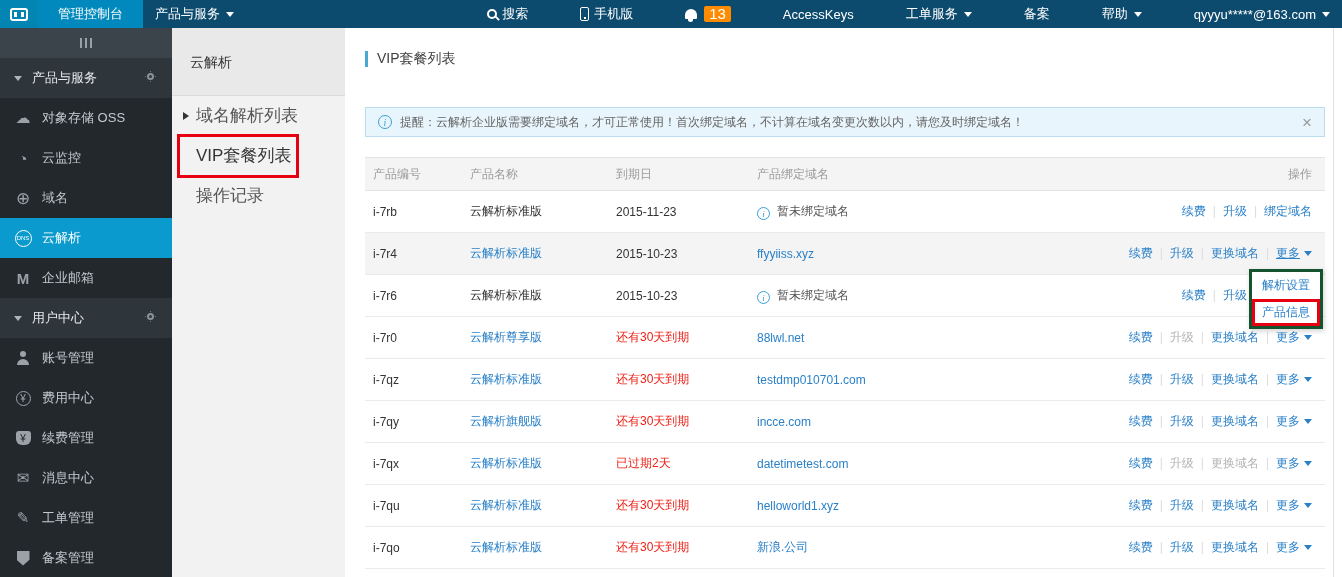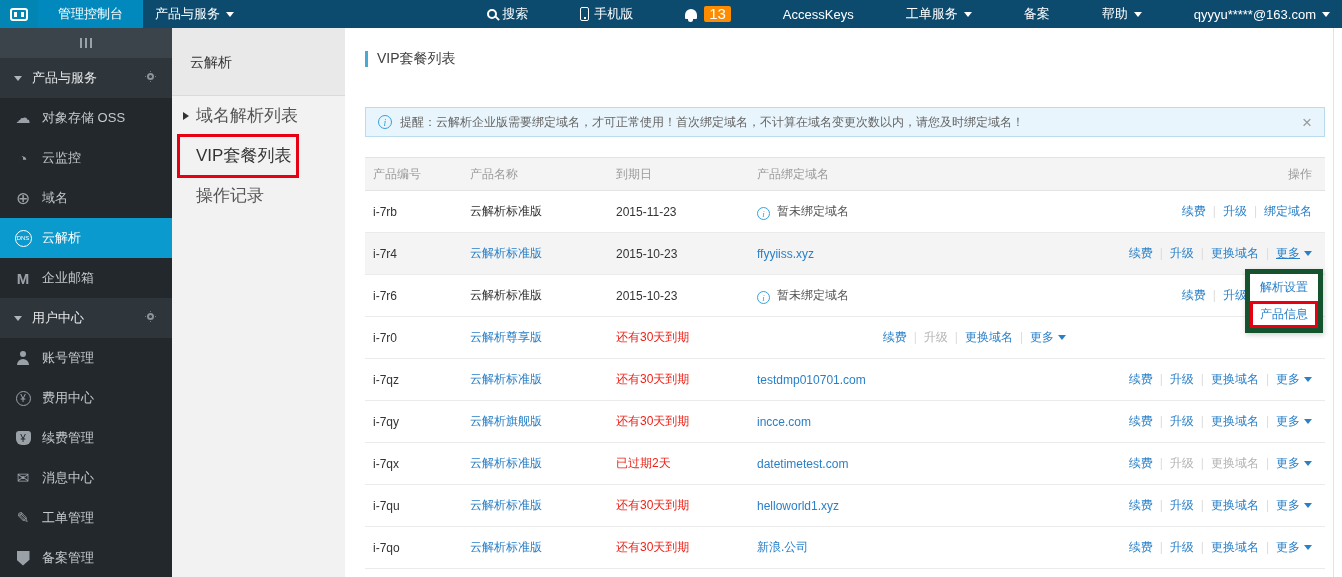--- a/index.html
+++ b/index.html
@@ -73,21 +73,21 @@
   .c5 { width:322px; text-align:right; padding-right:13px; white-space:nowrap; }
   .link { color:#2a80c8; cursor:pointer; text-decoration:none; }
   .red { color:#ee2117; }
   .dim { color:#555; }
   .a-link { color:#2a80c8; cursor:pointer; }
   .a-link.disabled { color:#b3b3b3; cursor:default; }
   .a-link.open { text-decoration:underline; }
   .sep { color:#dcdcdc; margin:0 7px; }
   .caret-b { display:inline-block; width:0; height:0; border-left:4px solid transparent; border-right:4px solid transparent; border-top:5px solid #2a80c8; margin-left:4px; vertical-align:1px; }
   .cell-info-i { width:13px; height:13px; border:1px solid #3aa0d8; border-radius:50%; color:#3aa0d8; font-size:9px; font-style:italic; display:inline-flex; align-items:center; justify-content:center; margin-right:7px; vertical-align:-2px; font-family:"Liberation Serif", serif; }
-  .dropdown { position:absolute; right:2px; top:36px; min-width:70px; background:#fff; border:5px solid #14532d; box-shadow:1px 2px 5px rgba(0,0,0,.18); z-index:30; text-align:left; }
+  .dropdown { position:absolute; right:2px; top:36px; min-width:70px; background:#fff; border:3px solid #14532d; box-shadow:1px 2px 5px rgba(0,0,0,.18); z-index:30; text-align:left; }
   .dd-item { padding:5px 10px; color:#2a80c8; cursor:pointer; white-space:nowrap; }
   .dd-item.annotated { border:3px solid #e60012; padding:2px 7px; }
 
   .vline { position:absolute; left:1333px; top:28px; bottom:0; width:1px; background:#e2e2e2; }
 </style>
 </head>
 <body>
 
 <div class="topbar">
   <div class="logo-sq">
@@ -252,20 +252,21 @@
           <div class="c1">i-7r6</div>
           <div class="c2"><span>云解析标准版</span></div>
           <div class="c3"><span>2015-10-23</span></div>
           <div class="c4"><span class="cell-info-i">i</span><span class="dim">暂未绑定域名</span></div>
           <div class="c5"><span class="a-link">续费</span><span class="sep">|</span><span class="a-link">升级</span><span class="sep">|</span><span class="a-link">绑定域名</span></div>
         </div>
         <div class="trow">
           <div class="c1">i-7r0</div>
           <div class="c2"><span class="link">云解析尊享版</span></div>
           <div class="c3"><span class="red">还有30天到期</span></div>
+          <div class="c4"><span class="link">88lwl.net</span></div>
           <div class="c5"><span class="a-link">续费</span><span class="sep">|</span><span class="a-link disabled">升级</span><span class="sep">|</span><span class="a-link">更换域名</span><span class="sep">|</span><span class="a-link">更多<span class="caret-b"></span></span></div>
         </div>
         <div class="trow">
           <div class="c1">i-7qz</div>
           <div class="c2"><span class="link">云解析标准版</span></div>
           <div class="c3"><span class="red">还有30天到期</span></div>
           <div class="c4"><span class="link">testdmp010701.com</span></div>
           <div class="c5"><span class="a-link">续费</span><span class="sep">|</span><span class="a-link">升级</span><span class="sep">|</span><span class="a-link">更换域名</span><span class="sep">|</span><span class="a-link">更多<span class="caret-b"></span></span></div>
         </div>
         <div class="trow">

